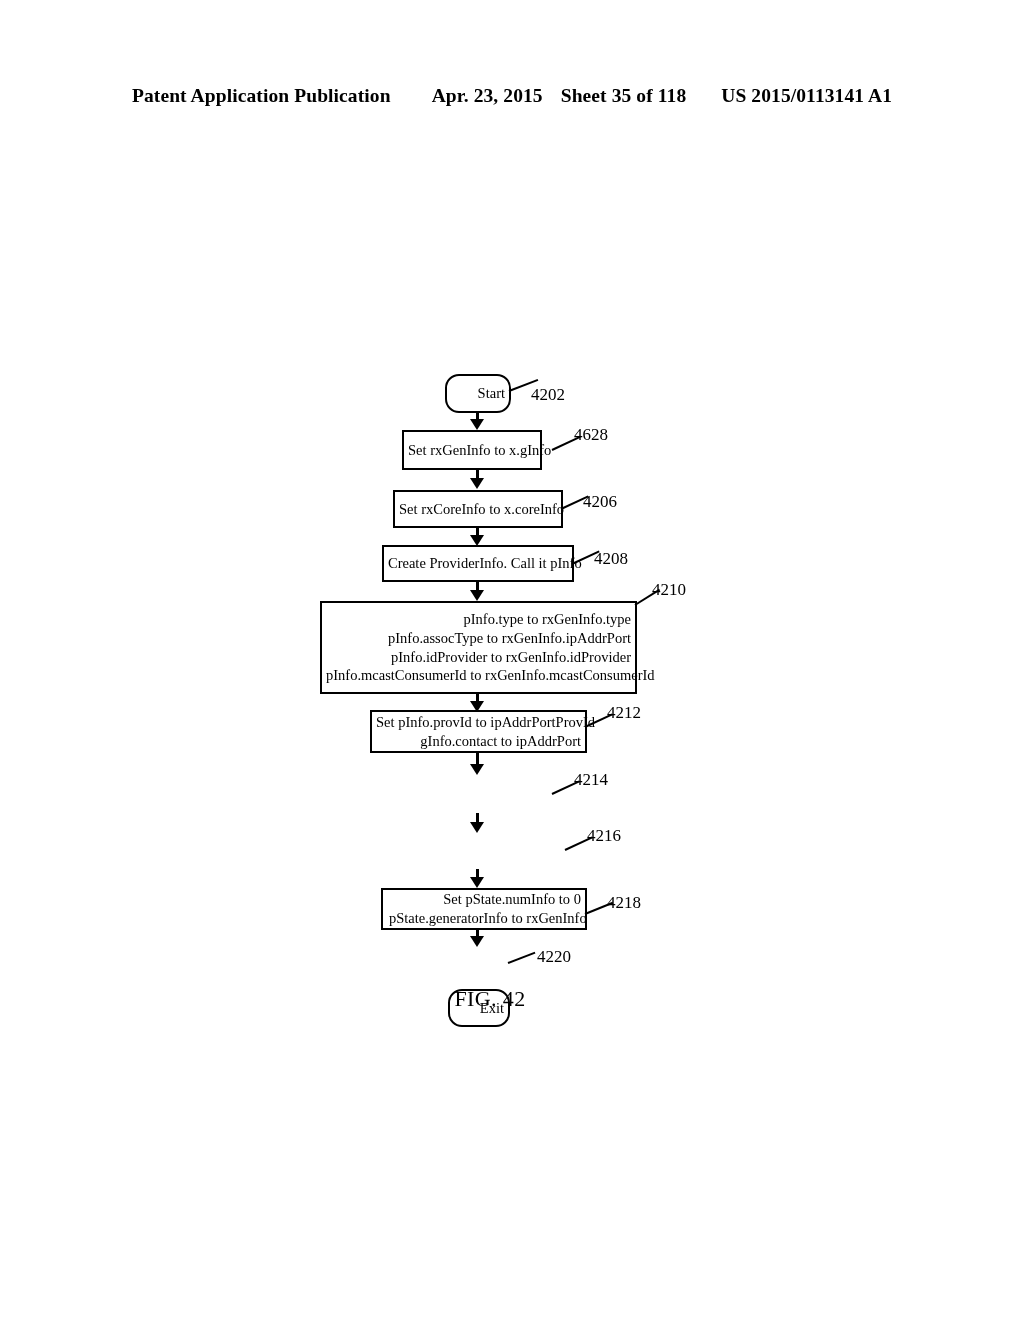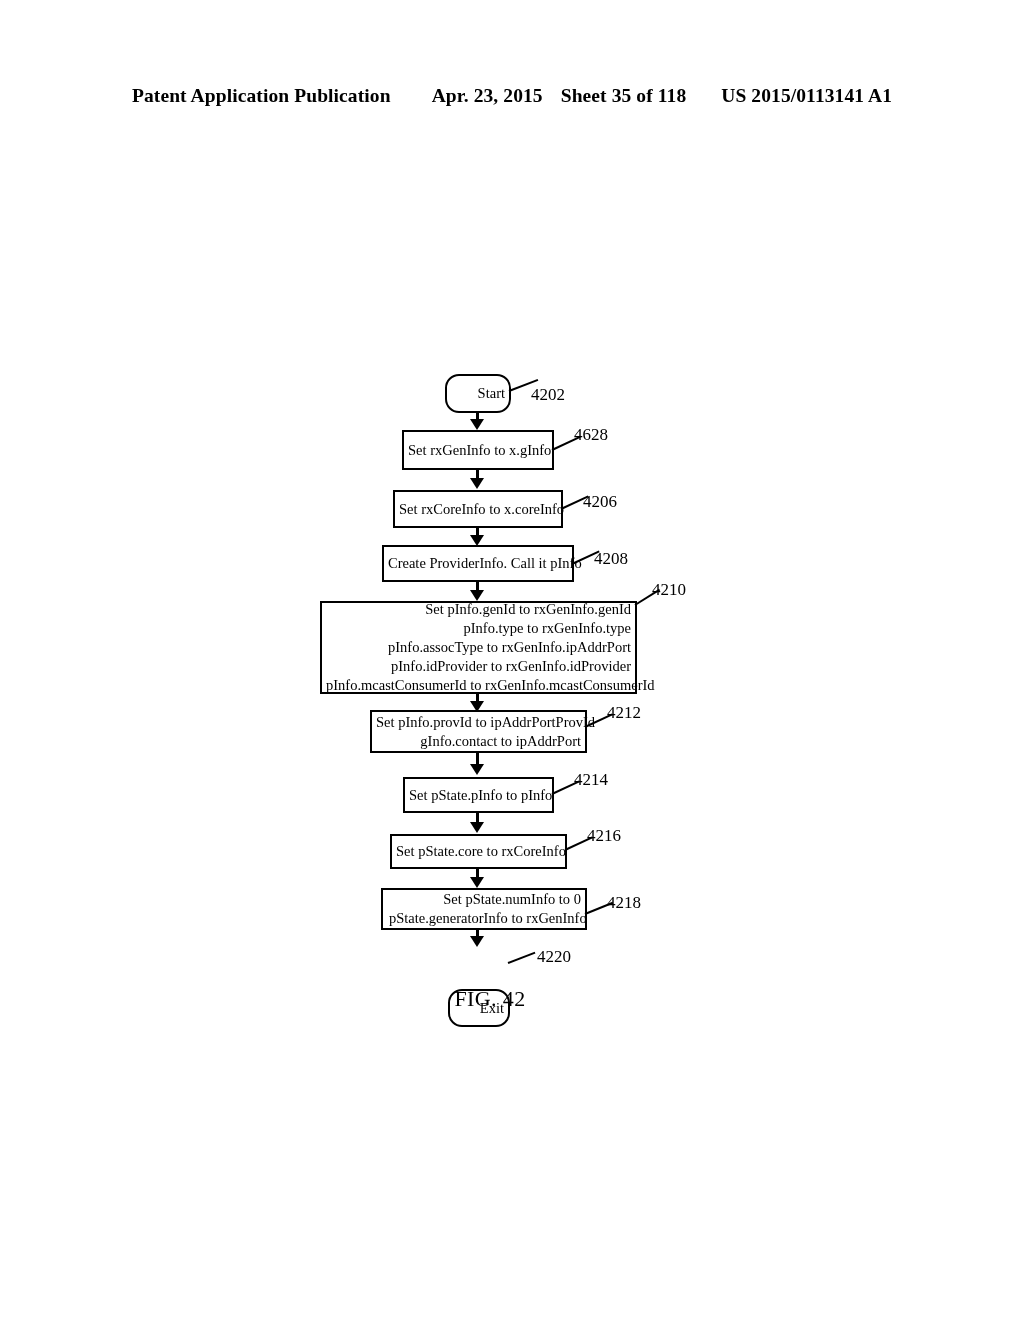--- a/index.html
+++ b/index.html
@@ -137,21 +137,21 @@
       </div>
     </div>
     <div class="leader" style="left:509px; top:390px; width:31px; transform:rotate(-21deg);"></div>
     <div class="refnum" style="left:531px; top:369px;margin-top:16px;">4202</div>
 
     <div class="arrow" style="left:477px; top:413px; height:17px;">
       <div class="shaft" style="height:8px;"></div>
       <div class="head" style="top:6px;"></div>
     </div>
 
-    <div class="node" style="left:402px; top:430px; width:152px; height:40px;">
+    <div class="node" style="left:402px; top:430px; width:140px; height:40px;">
       <div class="lines">
         <div>Set rxGenInfo to x.gInfo</div>
       </div>
     </div>
     <div class="leader" style="left:552px; top:449px; width:31px; transform:rotate(-25deg);"></div>
     <div class="refnum" style="left:574px; top:425px;">4628</div>
 
     <div class="arrow" style="left:477px; top:470px; height:20px;">
       <div class="shaft" style="height:10px;"></div>
       <div class="head" style="top:8px;"></div>
@@ -178,21 +178,20 @@
     <div class="leader" style="left:572px; top:563px; width:30px; transform:rotate(-25deg);"></div>
     <div class="refnum" style="left:594px; top:549px;">4208</div>
 
     <div class="arrow" style="left:477px; top:582px; height:20px;">
       <div class="shaft" style="height:10px;"></div>
       <div class="head" style="top:8px;"></div>
     </div>
 
     <div class="node" style="left:320px; top:601px; width:317px; height:93px;">
       <div class="lines">
-        <div>Set pInfo.genId to rxGenInfo.genId</div>
         <div>pInfo.type to rxGenInfo.type</div>
         <div>pInfo.assocType to rxGenInfo.ipAddrPort</div>
         <div>pInfo.idProvider to rxGenInfo.idProvider</div>
         <div>pInfo.mcastConsumerId to rxGenInfo.mcastConsumerId</div>
       </div>
     </div>
     <div class="leader" style="left:635px; top:604px; width:29px; transform:rotate(-32deg);"></div>
     <div class="refnum" style="left:652px; top:580px;">4210</div>
 
     <div class="arrow" style="left:477px; top:694px; height:18px;">
@@ -207,38 +206,28 @@
       </div>
     </div>
     <div class="leader" style="left:585px; top:726px; width:30px; transform:rotate(-25deg);"></div>
     <div class="refnum" style="left:607px; top:703px;">4212</div>
 
     <div class="arrow" style="left:477px; top:753px; height:24px;">
       <div class="shaft" style="height:13px;"></div>
       <div class="head" style="top:11px;"></div>
     </div>
 
-    <div class="node" style="left:403px; top:777px; width:151px; height:36px;">
-      <div class="lines">
-        <div>Set pState.pInfo to pInfo</div>
-      </div>
-    </div>
     <div class="leader" style="left:552px; top:793px; width:30px; transform:rotate(-25deg);"></div>
     <div class="refnum" style="left:574px; top:770px;">4214</div>
 
     <div class="arrow" style="left:477px; top:813px; height:21px;">
       <div class="shaft" style="height:11px;"></div>
       <div class="head" style="top:9px;"></div>
     </div>
 
-    <div class="node" style="left:390px; top:834px; width:177px; height:35px;">
-      <div class="lines">
-        <div>Set pState.core to rxCoreInfo</div>
-      </div>
-    </div>
     <div class="leader" style="left:565px; top:849px; width:30px; transform:rotate(-25deg);"></div>
     <div class="refnum" style="left:587px; top:826px;">4216</div>
 
     <div class="arrow" style="left:477px; top:869px; height:20px;">
       <div class="shaft" style="height:10px;"></div>
       <div class="head" style="top:8px;"></div>
     </div>
 
     <div class="node" style="left:381px; top:888px; width:206px; height:42px;padding-left:6px;">
       <div class="lines">

